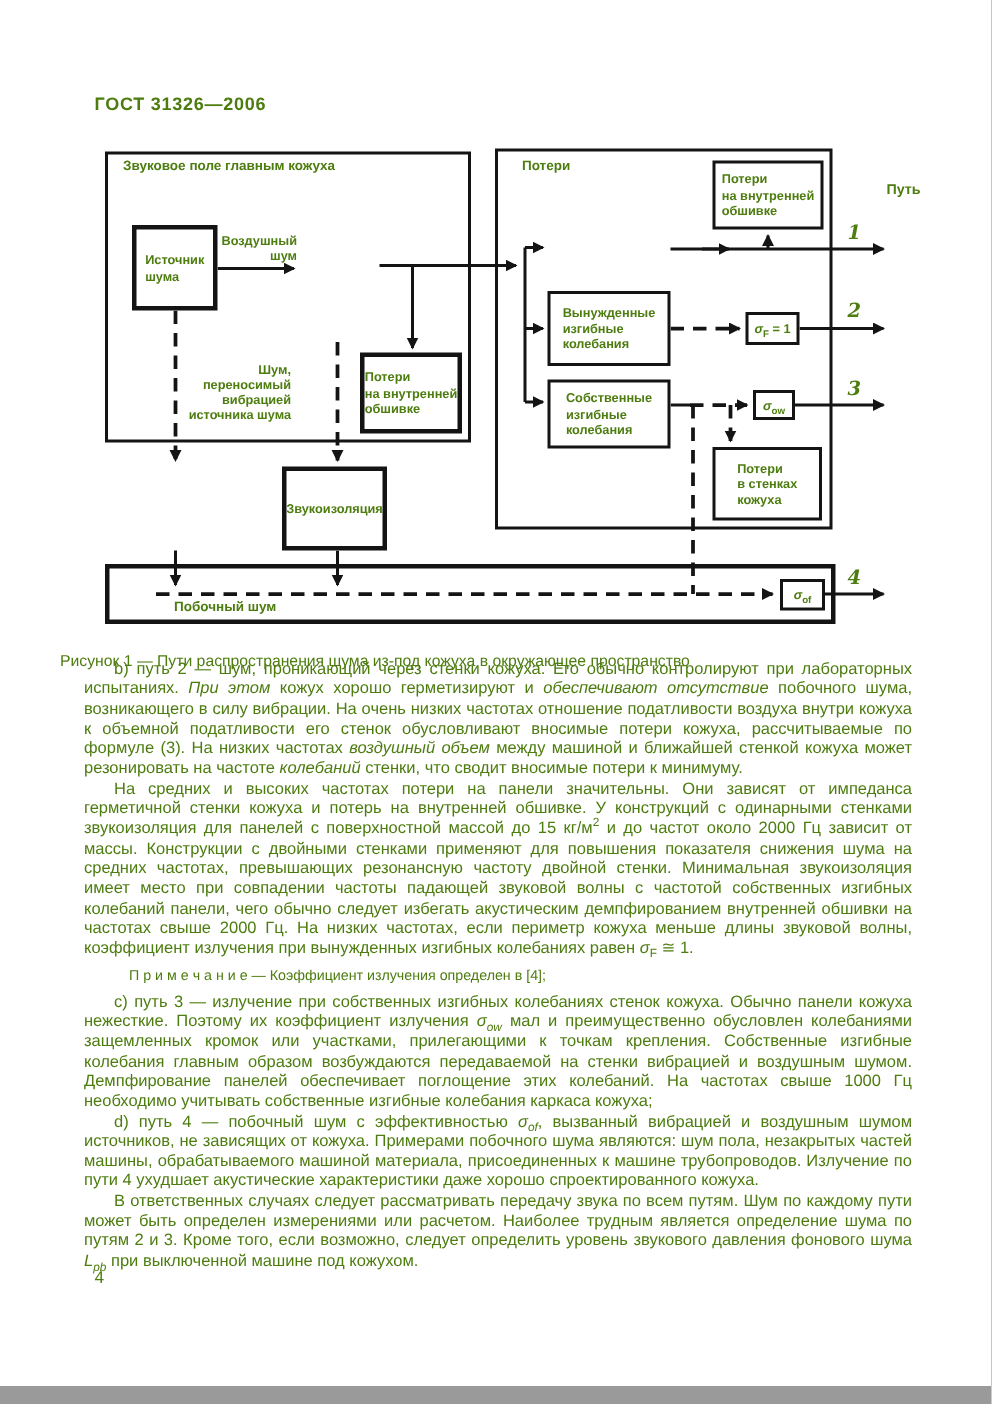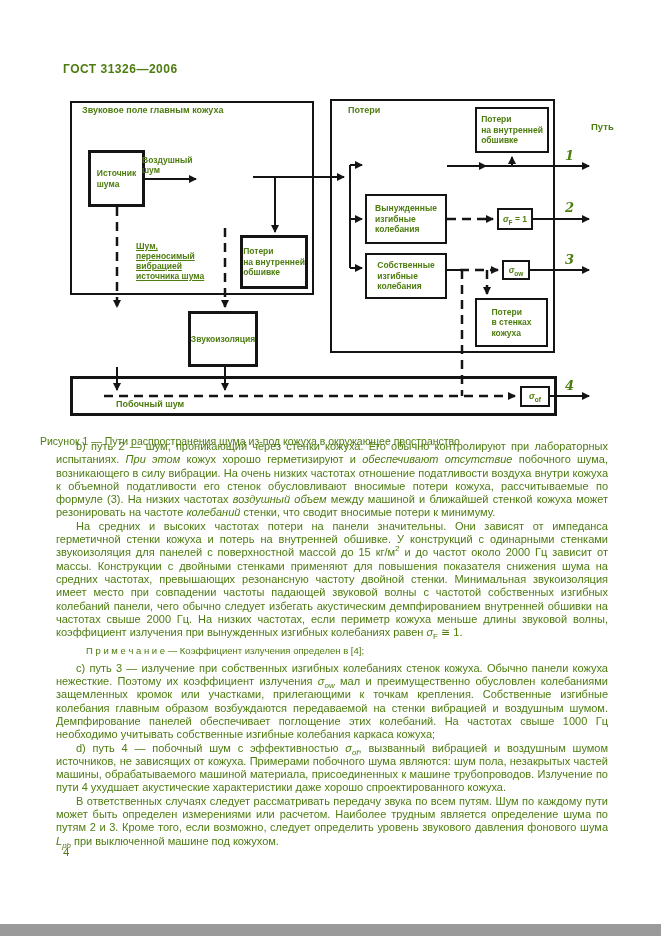--- a/index.html
+++ b/index.html
@@ -7,21 +7,21 @@
         font-family:"Liberation Sans",sans-serif;color:#4d7c0f;overflow:hidden;}
   .doc-header{position:absolute;left:63px;top:62px;font-size:12px;font-weight:bold;letter-spacing:.5px;}
   
   .gbox{position:absolute;border:2px solid #141414;box-sizing:border-box;z-index:1;}
   .glabel{position:absolute;font-size:9px;font-weight:bold;z-index:4;white-space:pre;}
   svg.connectors{position:absolute;left:0;top:0;z-index:2;}
   .dbox{position:absolute;border:3px solid #141414;box-sizing:border-box;background:#fff;
         display:flex;align-items:center;justify-content:center;
         font-size:8.5px;font-weight:bold;line-height:10.5px;white-space:pre-line;z-index:3;}
   .dbox.thin{border-width:2.5px;}
-  .linelabel{position:absolute;text-align:left;font-size:8.5px;font-weight:bold;
+  .linelabel{position:absolute;text-align:right;font-size:8.5px;font-weight:bold;
         line-height:10px;white-space:pre-line;z-index:4;}
   .sigma{font-size:8.5px;font-weight:bold;white-space:nowrap;}
   .sigma .sg{font-style:italic;}
   .sigma sub{font-size:6.5px;}
   .pathnum{position:absolute;font-family:"DejaVu Serif",serif;font-style:italic;
         font-weight:bold;font-size:13px;z-index:4;}
   .pathhead{position:absolute;font-size:9.5px;font-weight:bold;z-index:4;padding-left:32px;}
   .caption{position:absolute;left:0;top:435px;width:661px;font-size:10.5px;margin-left:40px;}
   
   .bodytext{position:absolute;left:56px;top:440px;width:552px;font-size:11px;
@@ -108,21 +108,21 @@
   </div>
   <div class="dbox thin sigma" style="left:502px;top:260px;width:28px;height:20px;">
     <span><span class="sg">σ</span><sub>ow</sub></span>
   </div>
   <div class="dbox thin sigma" style="left:520px;top:386px;width:30px;height:21px;">
     <span><span class="sg">σ</span><sub>of</sub></span>
   </div>
 
   <div class="linelabel" style="left:142px;top:155px;width:56px;">Воздушный
 шум</div>
-  <div class="linelabel" style="left:136px;top:241px;width:70px;text-decoration:underline;">Шум,
+  <div class="linelabel" style="left:124px;top:241px;width:70px;">Шум,
 переносимый
 вибрацией
 источника шума</div>
 
   <div class="pathhead" style="left:559px;top:121px;">Путь</div>
   <div class="pathnum" style="left:565px;top:148px;">1</div>
   <div class="pathnum" style="left:565px;top:200px;">2</div>
   <div class="pathnum" style="left:565px;top:252px;">3</div>
   <div class="pathnum" style="left:565px;top:378px;">4</div>
 

